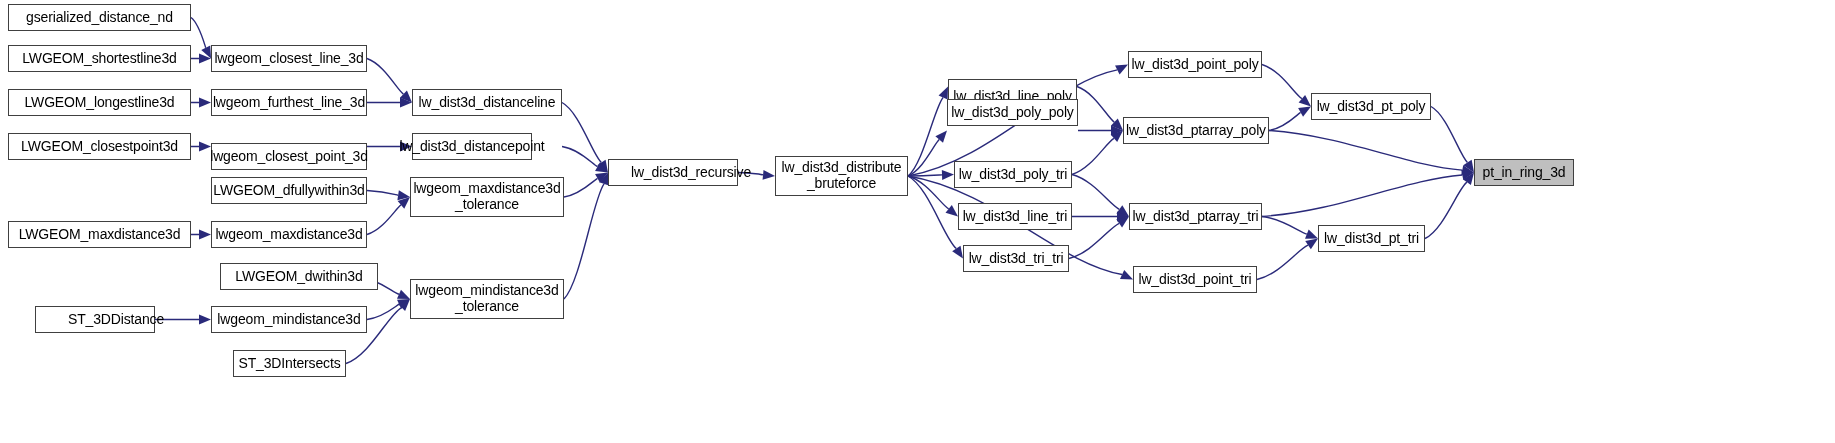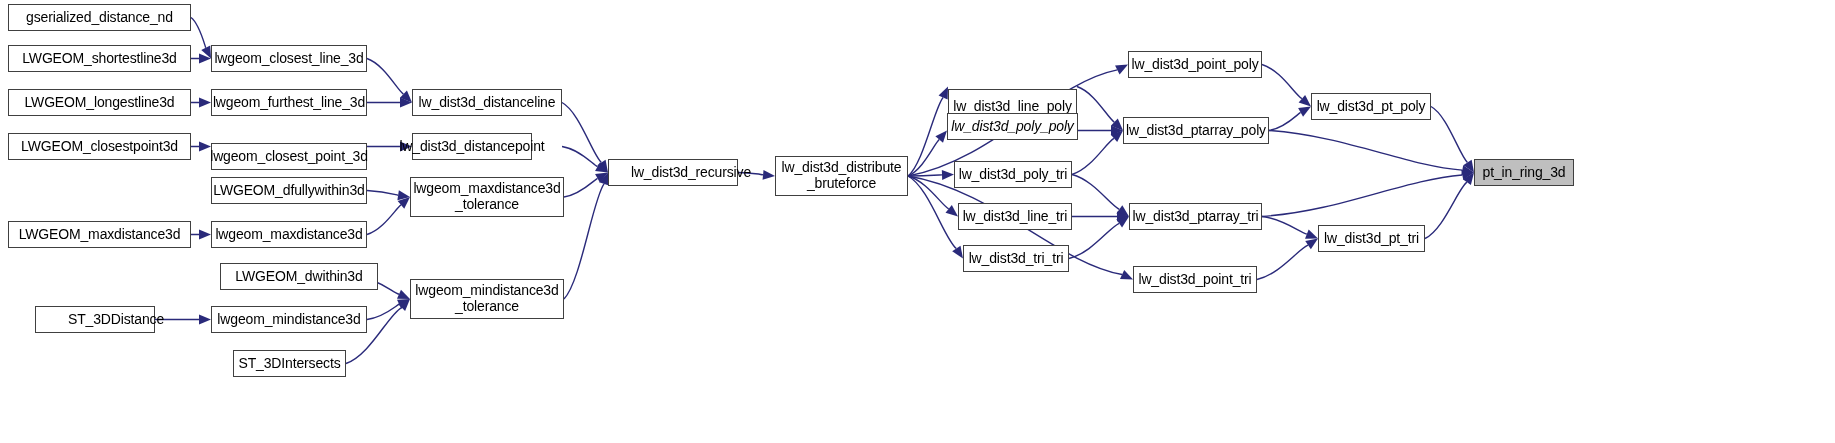--- a/index.html
+++ b/index.html
@@ -228,22 +228,22 @@
       <div class="node" style="left: 412px; top: 89px; width: 150px; height: 27px;">lw_dist3d_distanceline</div>
       <div class="node" style="left: 412px; top: 133px; width: 120px; height: 27px;">lw_dist3d_distancepoint</div>
       <div class="node" style="left: 410px; top: 177px; width: 154px; height: 40px;">lwgeom_maxdistance3d
 _tolerance</div>
       <div class="node" style="left: 410px; top: 279px; width: 154px; height: 40px;">lwgeom_mindistance3d
 _tolerance</div>
       <div class="node" style="left: 608px; top: 159px; width: 130px; height: 27px; padding-left: 36px;">lw_dist3d_recursive</div>
       <div class="node" style="left: 775px; top: 156px; width: 133px; height: 40px;">lw_dist3d_distribute
 _bruteforce</div>
       <div class="node" style="left: 1128px; top: 51px; width: 134px; height: 27px;">lw_dist3d_point_poly</div>
-      <div class="node" style="left: 948px; top: 89px; width: 129px; height: 36px;">lw_dist3d_line_poly</div>
-      <div class="node" style="left: 947px; top: 113px; width: 131px; height: 27px; font-style: italic;">lw_dist3d_poly_poly</div>
+      <div class="node" style="left: 948px; top: 79px; width: 129px; height: 36px;">lw_dist3d_line_poly</div>
+      <div class="node" style="left: 947px; top: 99px; width: 131px; height: 27px;">lw_dist3d_poly_poly</div>
       <div class="node" style="left: 954px; top: 161px; width: 118px; height: 27px;">lw_dist3d_poly_tri</div>
       <div class="node" style="left: 958px; top: 203px; width: 114px; height: 27px;">lw_dist3d_line_tri</div>
       <div class="node" style="left: 963px; top: 245px; width: 106px; height: 27px;">lw_dist3d_tri_tri</div>
       <div class="node" style="left: 1133px; top: 266px; width: 124px; height: 27px;">lw_dist3d_point_tri</div>
       <div class="node" style="left: 1123px; top: 117px; width: 146px; height: 27px;">lw_dist3d_ptarray_poly</div>
       <div class="node" style="left: 1129px; top: 203px; width: 133px; height: 27px;">lw_dist3d_ptarray_tri</div>
       <div class="node" style="left: 1311px; top: 93px; width: 120px; height: 27px;">lw_dist3d_pt_poly</div>
       <div class="node" style="left: 1318px; top: 225px; width: 107px; height: 27px;">lw_dist3d_pt_tri</div>
       <div class="node highlight" style="left: 1474px; top: 159px; width: 100px; height: 27px;">pt_in_ring_3d</div>
     </div>

